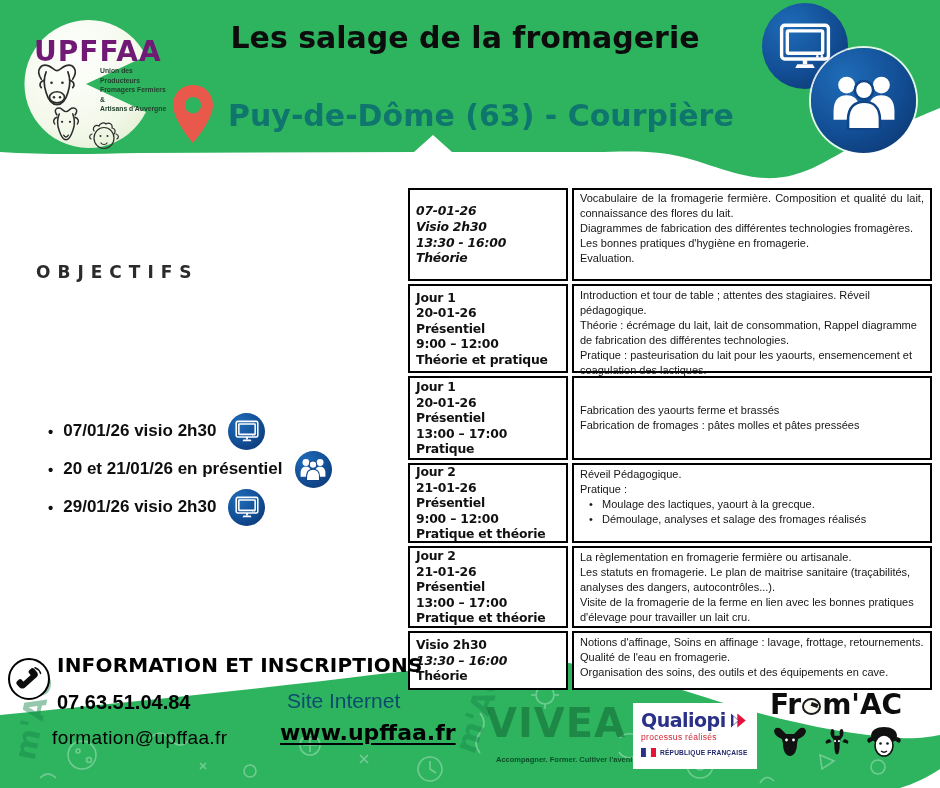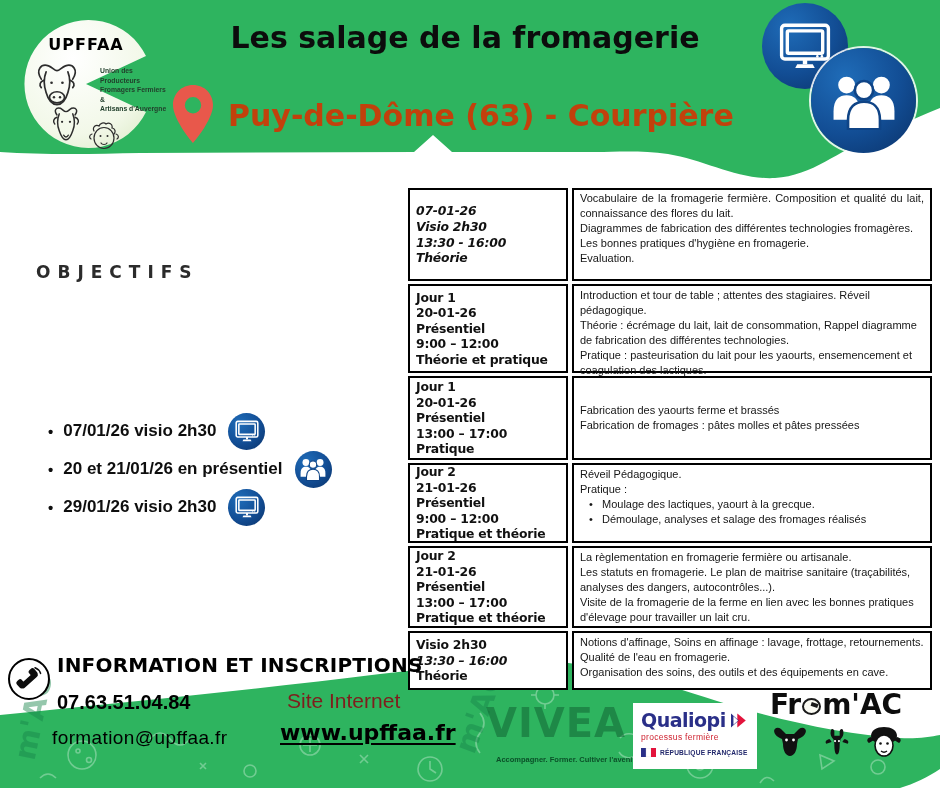--- a/index.html
+++ b/index.html
@@ -4,32 +4,32 @@
 <style>
   html,body{margin:0;padding:0;background:#fff;}
   .canvas{position:relative;width:940px;height:788px;background:#fff;overflow:hidden;
           font-family:"Liberation Sans",sans-serif;color:#111;}
   svg{display:block}
 
   
   .header-blob{position:absolute;left:0;top:0;z-index:1;}
   .logo{position:absolute;left:22px;top:20px;width:128px;height:128px;z-index:3;}
   .logo-acronym{position:absolute;left:12px;top:15px;width:104px;text-align:center;
-    font-family:"DejaVu Sans",sans-serif;font-weight:bold;font-size:16px;letter-spacing:1px;color:#000000;}
+    font-family:"DejaVu Sans",sans-serif;font-weight:bold;font-size:28px;letter-spacing:1px;color:#701a75;}
   .logo-cow{position:absolute;left:12px;top:40px;}
   .logo-goat{position:absolute;left:24px;top:86px;}
   .logo-sheep{position:absolute;left:66px;top:102px;}
   .org-lines{position:absolute;left:100px;top:66px;width:70px;z-index:3;
     font-size:6.8px;line-height:9.6px;color:#22402c;font-weight:bold;}
   .org-lines span{display:block;}
   .main-title{position:absolute;left:225px;top:20px;width:480px;margin:0;text-align:center;z-index:3;
     font-family:"DejaVu Sans",sans-serif;font-size:30px;font-weight:bold;color:#0c0c0c;}
   .location-row{position:absolute;left:172px;top:84px;display:flex;align-items:flex-start;z-index:3;}
   .location-text{margin:14px 0 0 14px;font-family:"DejaVu Sans",sans-serif;
-    font-size:30px;font-weight:bold;color:#c2410c;}
+    font-size:30px;font-weight:bold;color:#0f766e;}
   .blue-circle{position:absolute;border-radius:50%;z-index:3;
     background:radial-gradient(circle at 32% 28%, #1f6cb8 0%, #124d94 55%, #0a3167 100%);
     display:flex;align-items:center;justify-content:center;}
   .circ-monitor{left:762px;top:3px;width:86px;height:86px;}
   .circ-people{left:811px;top:48px;width:105px;height:105px;z-index:4;box-shadow:0 0 0 2px rgba(255,255,255,.85);}
 
   
   .objectifs-head{position:absolute;left:36px;top:262px;font-family:"DejaVu Sans",sans-serif;
     font-size:17px;font-weight:bold;letter-spacing:7px;color:#2b2b2b;}
   .objectifs-text{position:absolute;left:8px;top:294px;width:392px;margin:0;text-align:center;
@@ -63,21 +63,21 @@
   .wm{position:absolute;z-index:2;font-family:"DejaVu Sans",sans-serif;font-weight:bold;
     color:#17854a;opacity:.45;font-size:30px;}
   .wm-left{left:-10px;top:700px;transform:rotate(-78deg);}
   .wm-mid{left:436px;top:694px;transform:rotate(-70deg);}
   .phone-badge{position:absolute;left:8px;top:658px;width:42px;height:42px;border:2.5px solid #000;
     border-radius:50%;box-sizing:border-box;z-index:6;display:flex;align-items:center;justify-content:center;background:#fff;}
   .info-title{position:absolute;left:57px;top:653px;z-index:6;font-family:"DejaVu Sans",sans-serif;
     font-size:20px;font-weight:bold;letter-spacing:.2px;color:#000;}
   .phone-number{position:absolute;left:57px;top:691px;z-index:6;font-size:20px;font-weight:bold;color:#000;}
   .email{position:absolute;left:52px;top:727px;z-index:6;font-size:19px;color:#000;letter-spacing:.4px;}
-  .site-label{position:absolute;left:287px;top:689px;z-index:6;font-size:21px;color:#7f1d1d;}
+  .site-label{position:absolute;left:287px;top:689px;z-index:6;font-size:21px;color:#0c4a6e;}
   .site-url{position:absolute;left:280px;top:720px;z-index:6;font-family:"DejaVu Sans",sans-serif;
     font-size:22px;font-weight:bold;color:#000;text-decoration:underline;text-underline-offset:3px;}
   .vivea{position:absolute;left:486px;top:700px;z-index:2;font-family:"DejaVu Sans",sans-serif;
     font-size:40px;font-weight:bold;letter-spacing:1px;color:#0f5e31;opacity:.5;}
   .vivea-tagline{position:absolute;left:496px;top:755px;z-index:3;font-size:7.5px;font-weight:bold;color:#0b4f28;}
   .qualiopi{position:absolute;left:633px;top:703px;width:124px;height:66px;background:#fff;z-index:6;
     box-sizing:border-box;padding:6px 8px 5px;}
   .q-row{display:flex;align-items:center;gap:5px;}
   .q-name{font-family:"DejaVu Sans",sans-serif;font-size:19px;font-weight:bold;color:#2a2f88;letter-spacing:-.5px;}
   .q-sub{font-size:8.5px;color:#cf2331;margin-top:1px;letter-spacing:.3px;}
@@ -388,21 +388,21 @@
 
   <div class="qualiopi">
     <div class="q-row">
       <span class="q-name">Qualiopi</span>
       <svg width="24" height="19" viewBox="0 0 26 20">
         <polygon points="9,0 21,10 9,20" fill="#e3133c"></polygon>
         <polygon points="0,0 11,10 0,20" fill="#2a2f88"></polygon>
         <polygon points="3.5,4 10,10 3.5,16" fill="#fff"></polygon>
       </svg>
     </div>
-    <div class="q-sub">processus fermière</div>
+    <div class="q-sub">processus réalisés</div>
     <div class="q-flag-row">
       <svg width="15" height="9" viewBox="0 0 15 9">
         <rect x="0" y="0" width="5" height="9" fill="#2a2f88"></rect>
         <rect x="5" y="0" width="5" height="9" fill="#fff" stroke="#ccc" stroke-width="0.3"></rect>
         <rect x="10" y="0" width="5" height="9" fill="#e3133c"></rect>
       </svg>
       <span class="q-rep">RÉPUBLIQUE FRANÇAISE</span>
     </div>
   </div>
 

